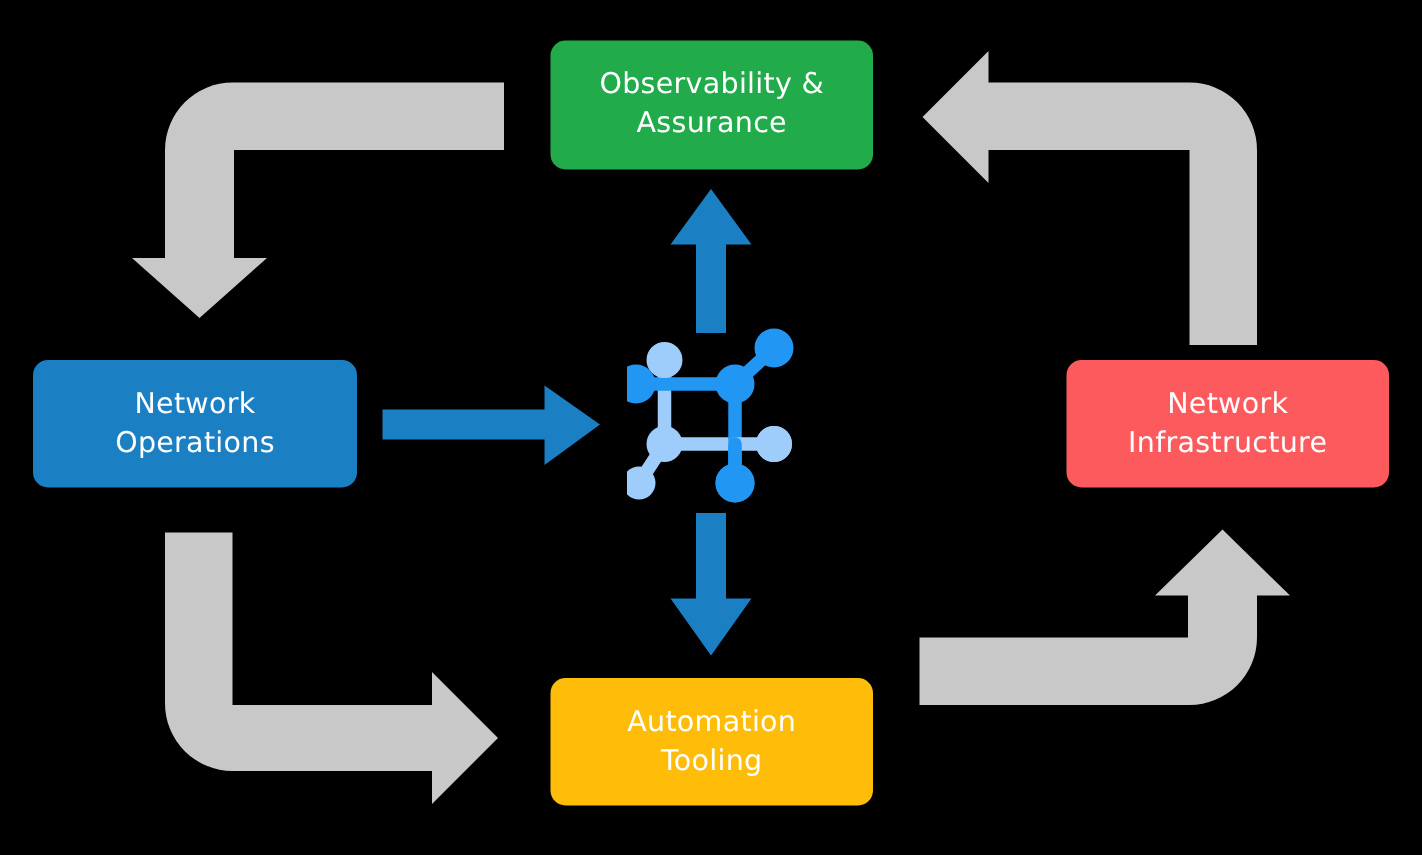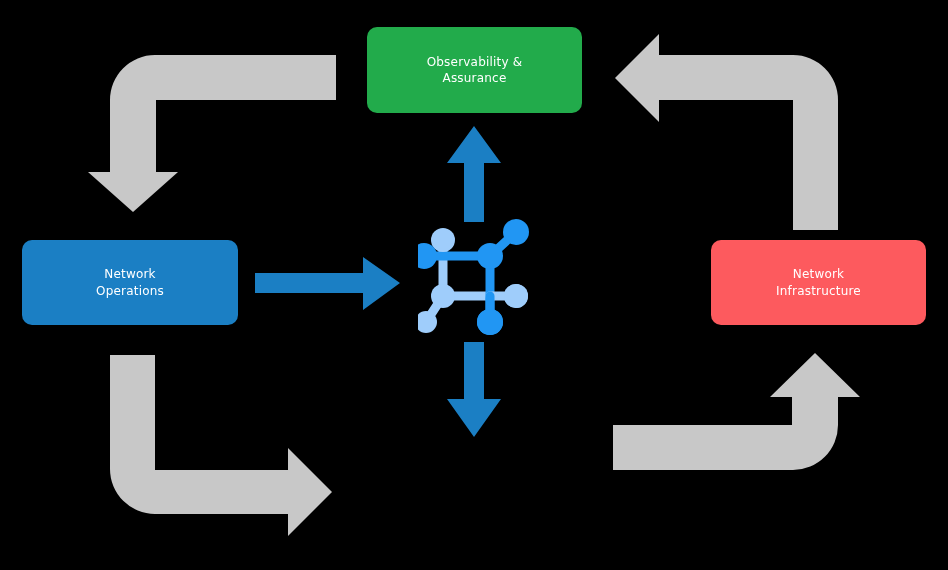--- a/index.html
+++ b/index.html
@@ -3,21 +3,21 @@
 <meta charset="utf-8">
 <style>
   html,body{margin:0;padding:0;background:#000;}
   body{width:948px;height:570px;overflow:hidden;
        font-family:"DejaVu Sans","Liberation Sans",sans-serif;}
   #stage{position:relative;width:948px;height:570px;background:#000;}
   #stage svg.layer{position:absolute;left:0;top:0;width:948px;height:570px;}
 
   .node-box{position:absolute;border-radius:10px;display:flex;
             align-items:center;justify-content:center;text-align:center;
-            color:#fff;font-size:12px;line-height:1.35;font-weight:400;
+            color:#fff;font-size:19px;line-height:1.35;font-weight:400;
             letter-spacing:.2px;}
   .node-box span{display:block;padding:0 10px;white-space:pre-line;}
 
   #box-observability{left:367px;top:27px;width:215px;height:86px;background:#22ab4b;}
   #box-netops{left:22px;top:240px;width:216px;height:85px;background:#1b7fc4;}
   #box-netinfra{left:711px;top:240px;width:215px;height:85px;background:#fd5a5e;}
   #box-automation{left:367px;top:452px;width:215px;height:85px;background:#ffbd09;}
 
   #center-icon{position:absolute;left:418px;top:218px;width:120px;height:120px;}
 </style>
@@ -85,14 +85,18 @@
   <div class="node-box" id="box-netops">
     <span>Network
 Operations</span>
   </div>
 
   <div class="node-box" id="box-netinfra">
     <span>Network
 Infrastructure</span>
   </div>
 
+  <div class="node-box" id="box-automation">
+    <span>Automation
+Tooling</span>
+  </div>
 
 </div>
 
 </body></html>

